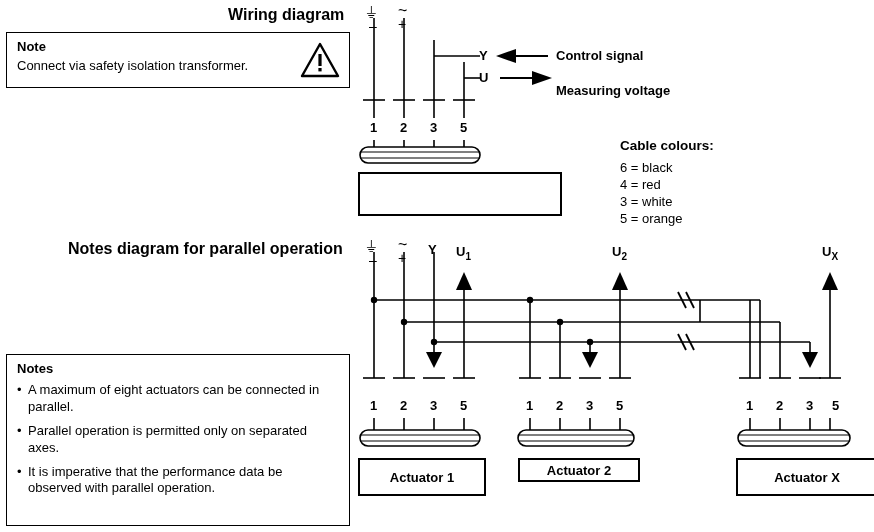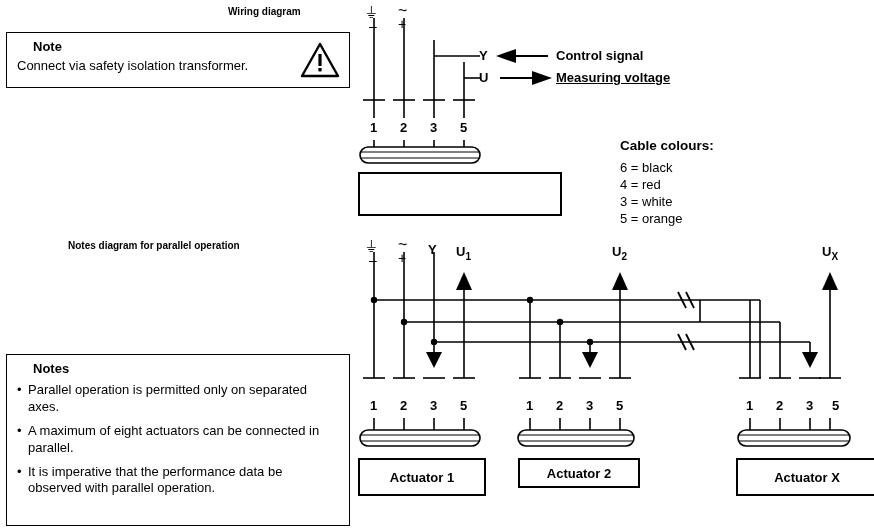--- a/index.html
+++ b/index.html
@@ -11,23 +11,23 @@
     position:relative;
     overflow:hidden;
   }
   .abs{position:absolute;}
   .note-box{
     border:1px solid #000;
     background:#fff;
     box-sizing:border-box;
     padding:6px 10px 8px 10px;
   }
-  .note-title{font-weight:bold;font-size:13px;margin:0 0 4px 16px;}
+  .note-title{font-weight:bold;font-size:13px;margin:0 0 4px 0;}
   .note-text{font-size:13px;line-height:1.25;}
-  .heading{font-weight:bold;font-size:10px;}
+  .heading{font-weight:bold;font-size:16px;}
   .lbl-b{font-size:13px;font-weight:bold;}
   .bullets{margin:0;padding:0;list-style:none;}
   .bullets li{
     font-size:13px;line-height:1.3;margin-bottom:7px;
     padding-left:11px;position:relative;
   }
   .bullets li:before{
     content:"\2022";position:absolute;left:0;top:0;
   }
   .actuator-box{
@@ -112,42 +112,42 @@
 <div class="abs" style="left:398px;top:2px;font-size:16px;">
   <span>~</span>
 </div>
 <div class="abs" style="left:398px;top:16px;font-size:14px;">
   <span>+</span>
 </div>
 
 <div class="abs lbl-b" style="left:479px;top:48px;">Y</div>
 <div class="abs lbl-b" style="left:479px;top:70px;">U</div>
 <div class="abs lbl-b" style="left:556px;top:48px;">Control signal</div>
-<div class="abs lbl-b" style="left:556px;top:70px;text-decoration:underline;">Measuring voltage</div>
+<div class="abs lbl-b" style="left:556px;top:83px;">Measuring voltage</div>
 
 <div class="abs num" style="left:370px;top:120px;">1</div>
 <div class="abs num" style="left:400px;top:120px;">2</div>
 <div class="abs num" style="left:430px;top:120px;">3</div>
 <div class="abs num" style="left:460px;top:120px;">5</div>
 
 <div class="abs blank-box" style="left:358px;top:172px;width:204px;height:44px;"></div>
 
 <div class="abs cable-colours-title" style="left:620px;top:138px;">Cable colours:</div>
 <div class="abs cable-line" style="left:620px;top:159px;">6 = black</div>
 <div class="abs cable-line" style="left:620px;top:176px;">4 = red</div>
 <div class="abs cable-line" style="left:620px;top:193px;text-align:center;">3 = white</div>
 <div class="abs cable-line" style="left:620px;top:210px;">5 = orange</div>
 
 <div class="abs heading" style="left:68px;top:240px;">Notes diagram for parallel operation</div>
 
 <div class="abs note-box" style="left:6px;top:354px;width:344px;height:172px;">
   <div class="note-title">Notes</div>
   <ul class="bullets" style="margin-top:6px;">
+    <li>A maximum of eight actuators can be connected in parallel.</li>
     <li>Parallel operation is permitted only on separated axes.</li>
-    <li>A maximum of eight actuators can be connected in parallel.</li>
     <li>It is imperative that the performance data be observed with parallel operation.</li>
   </ul>
 </div>
 
 <svg width="874" height="532" style="left:0;top:0;">
   <g stroke="#000" stroke-width="1.6" fill="none">
 
     <line x1="374" y1="252" x2="374" y2="300"></line>
     <line x1="404" y1="252" x2="404" y2="322"></line>
     <line x1="434" y1="252" x2="434" y2="342"></line>
@@ -285,18 +285,18 @@
 <div class="abs num" style="left:616px;top:398px;">5</div>
 
 <div class="abs num" style="left:746px;top:398px;">1</div>
 <div class="abs num" style="left:776px;top:398px;">2</div>
 <div class="abs num" style="left:806px;top:398px;">3</div>
 <div class="abs num" style="left:832px;top:398px;">5</div>
 
 <div class="abs actuator-box" style="left:358px;top:458px;width:128px;height:38px;">
   <span>Actuator 1</span>
 </div>
-<div class="abs actuator-box" style="left:518px;top:458px;width:122px;height:30px;">
+<div class="abs actuator-box" style="left:518px;top:458px;width:122px;height:24px;">
   <span>Actuator 2</span>
 </div>
 <div class="abs actuator-box" style="left:736px;top:458px;width:142px;height:38px;">
   <span>Actuator X</span>
 </div>
 
 </body></html>

